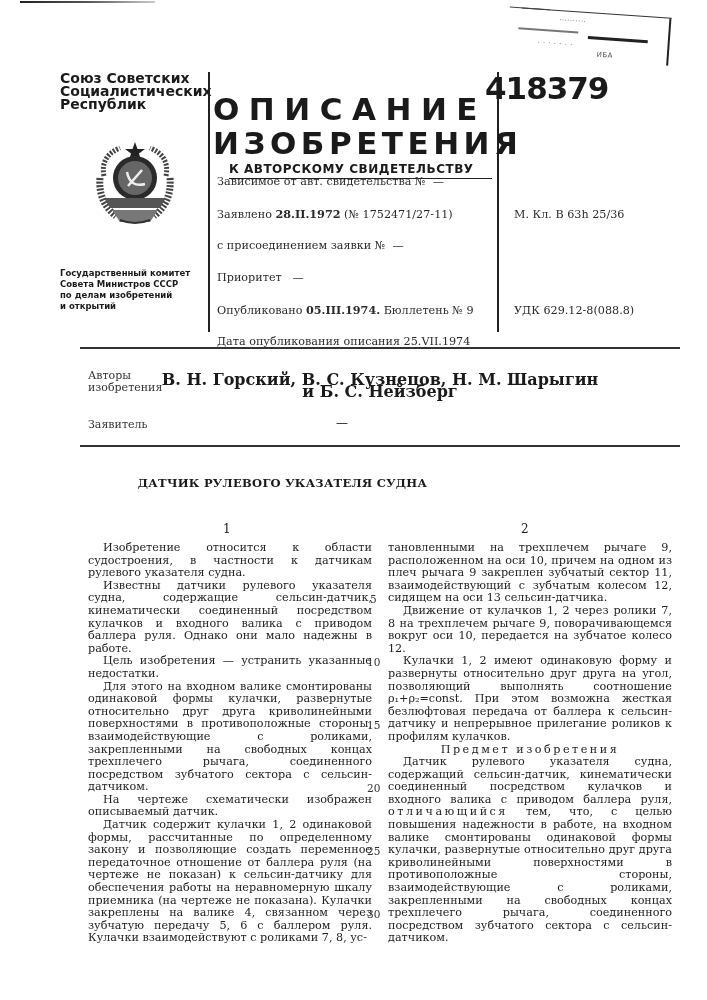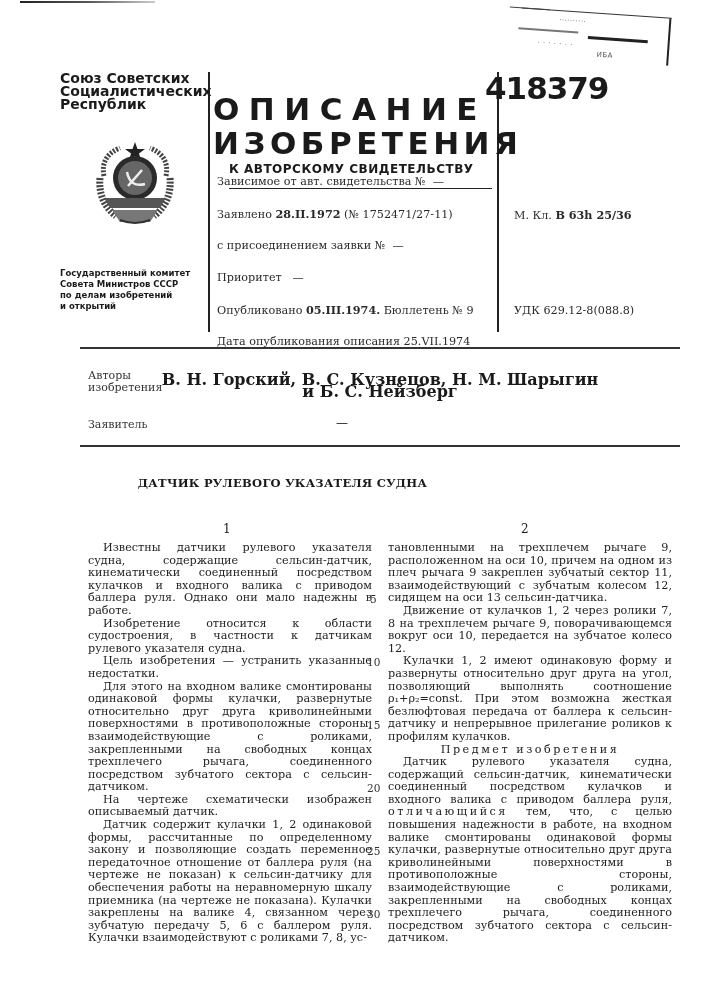--- a/index.html
+++ b/index.html
@@ -21,31 +21,31 @@
   .emblem { position: absolute; left: 30px; top: 64px; width: 90px; height: 92px; }
   .committee { position: absolute; left: 0; top: 196px; width: 145px; font-size: 8.5px; font-weight: bold;
     line-height: 11px; text-align: left; }
 
   .vline { position: absolute; background: #222; width: 1.5px; }
 
   .title-block { position: absolute; left: 213px; top: 72px; width: 280px; font-family: "DejaVu Sans", sans-serif; margin-top: 20px; }
   .big1, .big2 { font-size: 31px; font-weight: bold; line-height: 34px; letter-spacing: 9.5px; white-space: nowrap; }
   .big2 { letter-spacing: 4.5px; }
   .subtitle { font-size: 12px; font-weight: bold; letter-spacing: 0.5px; margin: 2px 0 0 16px;
-    padding-bottom: 12px; border-bottom: 1.5px solid #222; width: 263px; white-space: nowrap; }
+    padding-bottom: 2px; border-bottom: 1.5px solid #222; width: 263px; white-space: nowrap; }
 
   .patno { position: absolute; left: 485px; top: 70px; font-family: "DejaVu Sans", sans-serif; font-size: 31px;
     font-weight: bold; letter-spacing: -1px; }
 
   .meta { position: absolute; left: 217px; top: 176px; font-size: 11.2px; line-height: 12px; color: #2a2a2a; }
   .meta .row { position: absolute; left: 0; white-space: nowrap; }
   .meta .row b { font-weight: bold; }
 
   .class { position: absolute; left: 514px; font-size: 11.2px; white-space: nowrap; color: #2a2a2a; }
-  .class b { font-weight: bold; }
+  .class b { font-weight: normal; }
 
   .hline { position: absolute; left: 80px; width: 600px; height: 1.5px; background: #333; }
 
   .lbl { position: absolute; left: 88px; font-size: 11px; line-height: 12px; color: #333; }
   .authors { position: absolute; left: 160px; top: 374px; width: 440px; text-align: center; font-size: 16px;
     font-weight: bold; line-height: 12px; }
   .dash { position: absolute; left: 336px; top: 416px; font-size: 12px; }
 
   .doc-title { position: absolute; left: 0; top: 476px; width: 565px; text-align: center;
     font-size: 11.5px; font-weight: bold; letter-spacing: 0.3px; }
@@ -164,22 +164,22 @@
 <div class="dash">—</div>
 
 <div class="hline" style="top:445px;"></div>
 
 <div class="doc-title">ДАТЧИК РУЛЕВОГО УКАЗАТЕЛЯ СУДНА</div>
 
 <div class="colnum" style="left:223px;">1</div>
 <div class="colnum" style="left:521px;">2</div>
 
 <div class="col" style="left:88px;">
+  <p>Изобретение относится к области судостроения, в частности к датчикам рулевого указателя судна.</p>
   <p>Известны датчики рулевого указателя судна, содержащие сельсин-датчик, кинематически соединенный посредством кулачков и входного валика с приводом баллера руля. Однако они мало надежны в работе.</p>
-  <p>Изобретение относится к области судостроения, в частности к датчикам рулевого указателя судна.</p>
   <p>Цель изобретения — устранить указанные недостатки.</p>
   <p>Для этого на входном валике смонтированы одинаковой формы кулачки, развернутые относительно друг друга криволинейными поверхностями в противоположные стороны, взаимодействующие с роликами, закрепленными на свободных концах трехплечего рычага, соединенного посредством зубчатого сектора с сельсин-датчиком.</p>
   <p>На чертеже схематически изображен описываемый датчик.</p>
   <p>Датчик содержит кулачки 1, 2 одинаковой формы, рассчитанные по определенному закону и позволяющие создать переменное передаточное отношение от баллера руля (на чертеже не показан) к сельсин-датчику для обеспечения работы на неравномерную шкалу приемника (на чертеже не показана). Кулачки закреплены на валике 4, связанном через зубчатую передачу 5, 6 с баллером руля. Кулачки взаимодействуют с роликами 7, 8, ус-</p>
 </div>
 
 <div class="linenos">
   <span style="top:51px;left:3px;">5</span>
   <span style="top:114px;">10</span>
   <span style="top:177px;">15</span>

